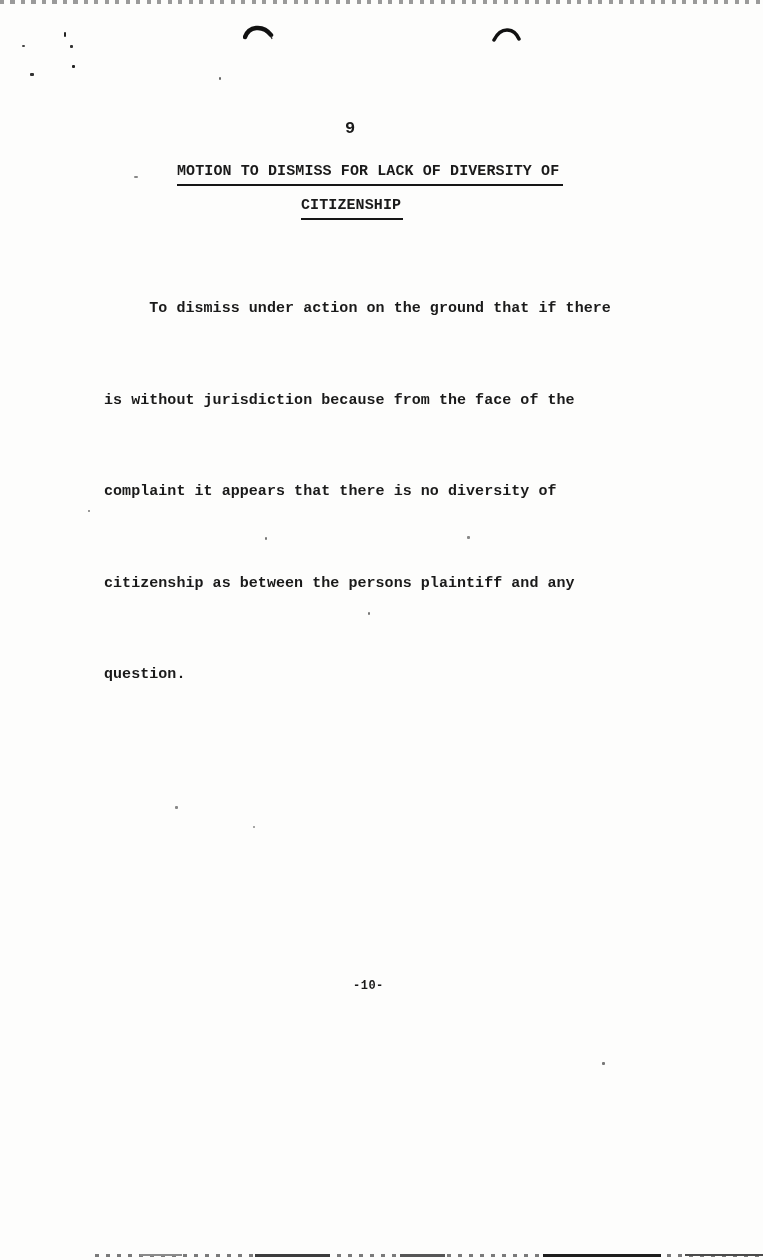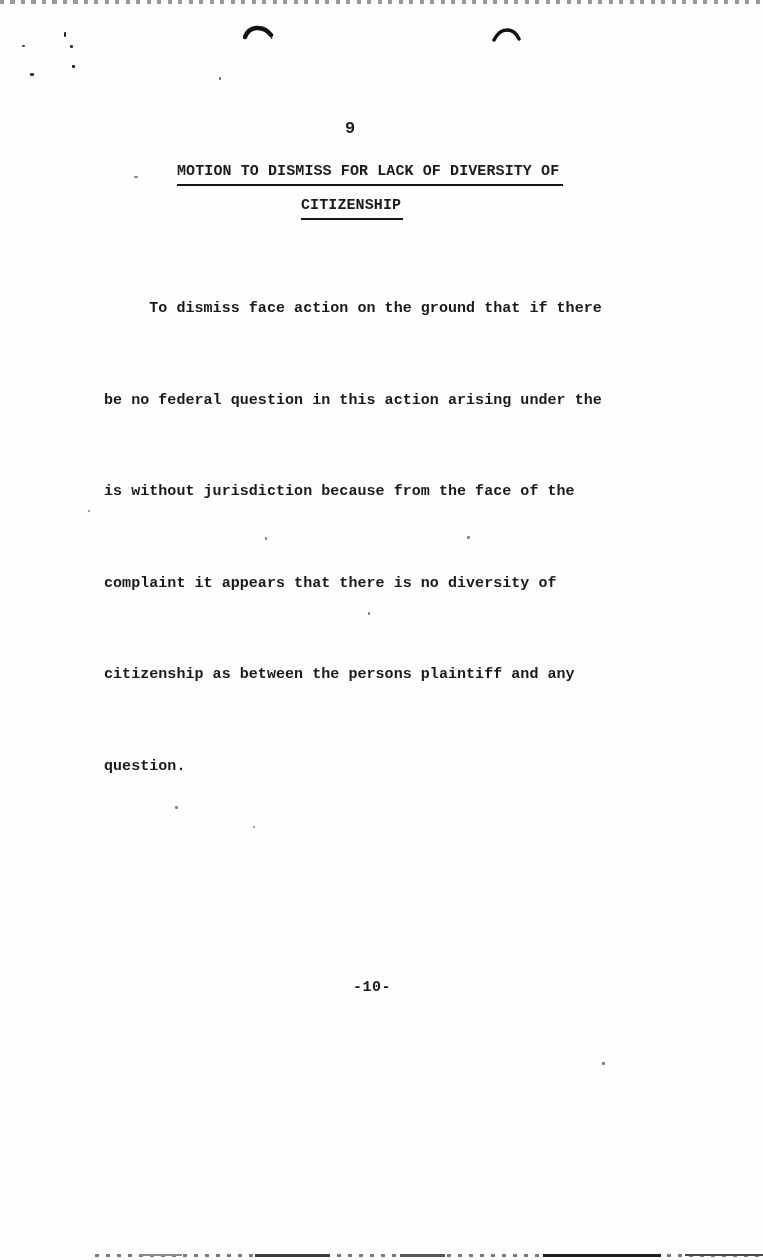--- a/index.html
+++ b/index.html
@@ -69,21 +69,21 @@
     width: 540px;
     font-size: 15px; font-weight: bold;
     line-height: 30.5px;
     white-space: pre;
     letter-spacing: 0.05px;
   }
 
   .page-number-bottom {
     position: absolute;
     left: 353px; top: 979px;
-    font-size: 15px; font-weight: bold;
+    font-size: 12px; font-weight: bold;
     letter-spacing: 0.5px;
   }
 </style>
 </head>
 <body>
 
 <div class="page">
 
   <div class="perforation-top"></div>
 
@@ -115,22 +115,21 @@
     <div class="speck" style="left:253px; top:826px; width:2px; height:2px; background:#888;"></div>
     <div class="speck" style="left:602px; top:1062px; width:3px; height:3px; background:#777;"></div>
   </div>
 
   <div class="page-number-top">9</div>
 
   <div class="title-line title-line-1">MOTION TO DISMISS FOR LACK OF DIVERSITY OF</div>
   <div class="title-line title-line-2">CITIZENSHIP</div>
 
   <div class="body-text">
-    <div>     To dismiss face action on the ground that if there</div>
-    <div>be no federal question in this action arising under the</div>
+    <div>     To dismiss under action on the ground that if there</div>
     <div>is without jurisdiction because from the face of the</div>
     <div>complaint it appears that there is no diversity of</div>
     <div>citizenship as between the persons plaintiff and any</div>
     <div>question.</div>
   </div>
 
   <div class="page-number-bottom">-10-</div>
 
   <div class="edge-bottom">
     <div class="seg edge-seg-1"></div>

